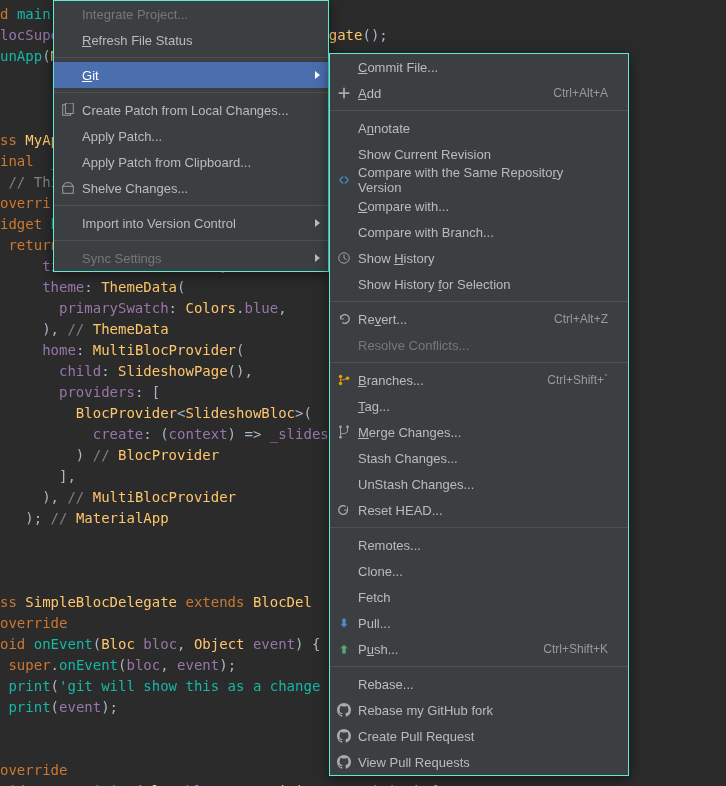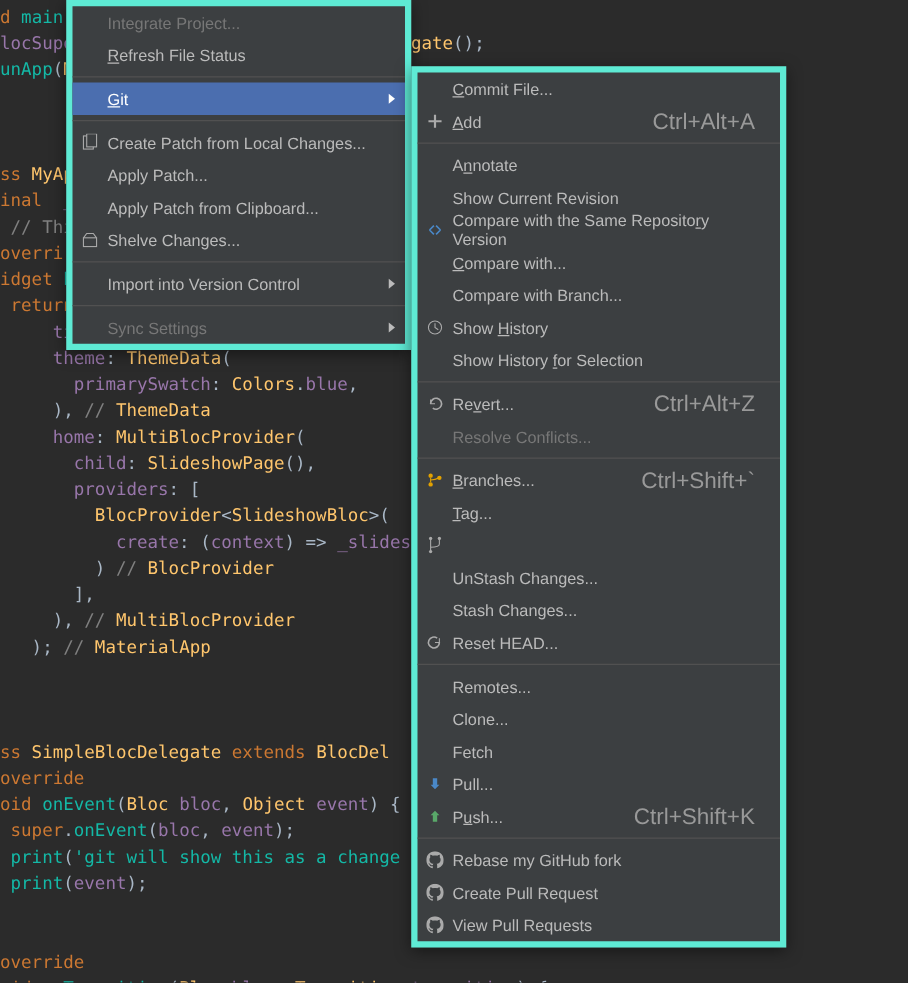--- a/index.html
+++ b/index.html
@@ -27,38 +27,38 @@
   .kw { color: #cc7832; }
   .cls { color: #ffc66d; }
   .str { color: #14b8a6; }
   .cmt { color: #808080; }
   .id { color: #9876aa; }
   .fn { color: #14b8a6; }
 
   .menu {
     position: absolute;
     background: #3c3f41;
-    border: 5px solid #5eead4;
+    border: 1px solid #5eead4;
     box-shadow: 0 3px 12px rgba(0,0,0,0.5);
     color: #bbbbbb;
     font-size: 13px;
   }
   .menu1 { left: 53px; top: 0px; width: 276px; }
   .menu2 { left: 329px; top: 53px; width: 300px; }
 
   .menu-row {
     display: flex;
     align-items: center;
     height: 26px;
     padding: 0 20px 0 28px;
     position: relative;
     cursor: default;
   }
   .menu-row .label { flex: 1; }
-  .menu-row .shortcut { color: #999999; font-size: 18px; }
+  .menu-row .shortcut { color: #999999; font-size: 12px; }
   .menu-row.highlight { background: #4b6eaf; color: #ffffff; }
   .menu-row.disabled .label,
   .menu-row.disabled .shortcut { color: #777777; }
   .menu-sep {
     height: 1px;
     background: #515151;
     margin: 4px 0;
   }
   .sub-arrow {
     position: absolute;
@@ -248,26 +248,27 @@
     </div>
     <div class="menu-row">
       <span class="icon">
         <svg viewBox="0 0 16 16">
           <path d="M4 2 V14 M12 2 V7 Q12 10 4 10" stroke="#aaaaaa" fill="none"></path>
           <circle cx="4" cy="2" r="1.5" fill="#aaaaaa"></circle>
           <circle cx="12" cy="2" r="1.5" fill="#aaaaaa"></circle>
           <circle cx="4" cy="14" r="1.5" fill="#aaaaaa"></circle>
         </svg>
       </span>
+      <span class="label"><u>M</u>erge Changes...</span>
+    </div>
+    <div class="menu-row">
+      <span class="label">Stash Changes...</span>
     </div>
     <div class="menu-row">
       <span class="label">UnStash Changes...</span>
-    </div>
-    <div class="menu-row">
-      <span class="label">Stash Changes...</span>
     </div>
     <div class="menu-row">
       <span class="icon">
         <svg viewBox="0 0 16 16">
           <path d="M12 8 A5 5 0 1 1 10 4" fill="none" stroke="#aaaaaa" stroke-width="1.5"></path>
           <path d="M12 4 L12 8 L8 8" fill="none" stroke="#aaaaaa"></path>
         </svg>
       </span>
       <span class="label">Reset HEAD...</span>
     </div>
@@ -293,20 +294,23 @@
       <span class="icon">
         <svg viewBox="0 0 16 16">
           <path d="M4 2 L8 6 L6 6 L6 12 L2 12 L2 6 L0 6 Z" transform="translate(4,1)" fill="#59a869"></path>
         </svg>
       </span>
       <span class="label">P<u>u</u>sh...</span>
       <span class="shortcut">Ctrl+Shift+K</span>
     </div>
     <div class="menu-sep"></div>
     <div class="menu-row">
+      <span class="label">Rebase...</span>
+    </div>
+    <div class="menu-row">
       <span class="icon">
         <svg viewBox="0 0 16 16">
           <path fill="#aaaaaa" d="M8 0C3.58 0 0 3.58 0 8c0 3.54 2.29 6.53 5.47 7.59.4.07.55-.17.55-.38 0-.19-.01-.82-.01-1.49-2.01.37-2.53-.49-2.69-.94-.09-.23-.48-.94-.82-1.13-.28-.15-.68-.52-.01-.53.63-.01 1.08.58 1.23.82.72 1.21 1.87.87 2.33.66.07-.52.28-.87.51-1.07-1.78-.2-3.64-.89-3.64-3.95 0-.87.31-1.59.82-2.15-.08-.2-.36-1.02.08-2.12 0 0 .67-.21 2.2.82.64-.18 1.32-.27 2-.27.68 0 1.36.09 2 .27 1.53-1.04 2.2-.82 2.2-.82.44 1.1.16 1.92.08 2.12.51.56.82 1.27.82 2.15 0 3.07-1.87 3.75-3.65 3.95.29.25.54.73.54 1.48 0 1.07-.01 1.93-.01 2.2 0 .21.15.46.55.38A8.013 8.013 0 0016 8c0-4.42-3.58-8-8-8z"></path>
         </svg>
       </span>
       <span class="label">Rebase my GitHub fork</span>
     </div>
     <div class="menu-row">
       <span class="icon">
         <svg viewBox="0 0 16 16">

